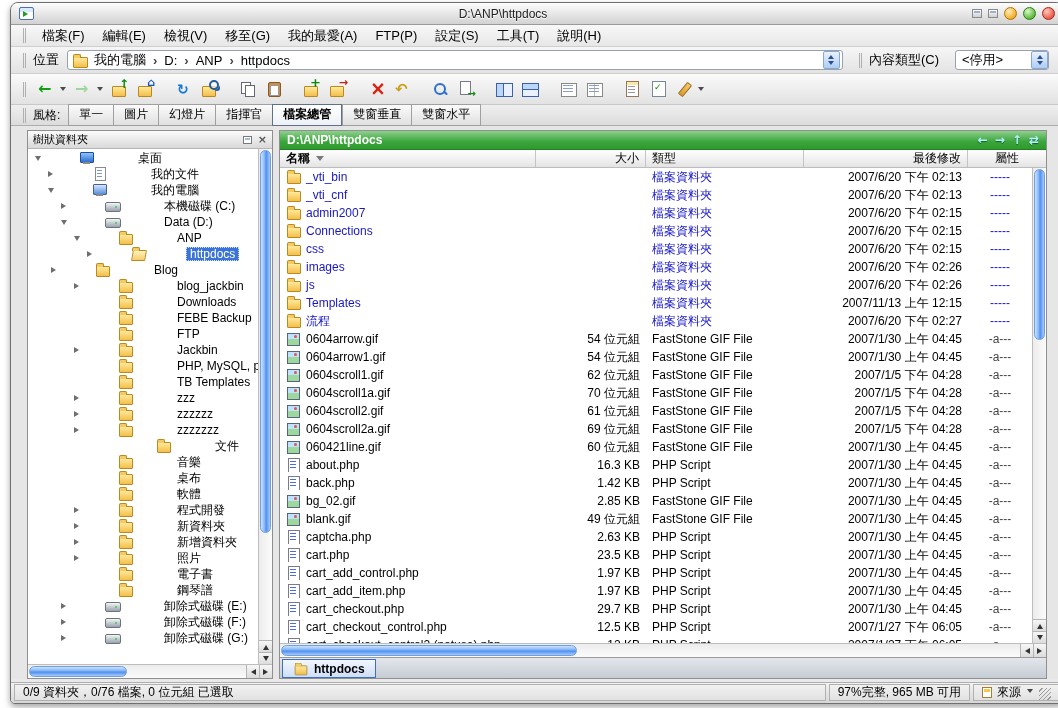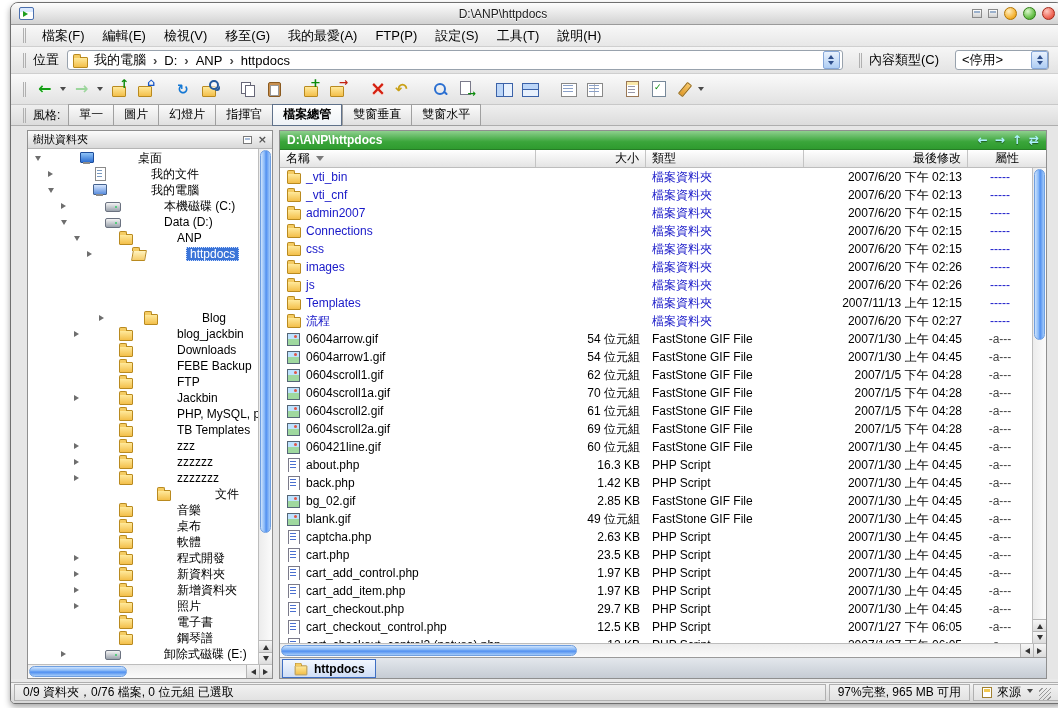--- a/index.html
+++ b/index.html
@@ -144,21 +144,21 @@
   .tlabel{padding:0 4px;border-radius:1px;}
   .trow.selected .tlabel{background:#3b74d8;color:#fff;outline:1px dotted #cfe0ff;outline-offset:-1px;}
   
   .fheader{height:19px;flex:none;display:flex;align-items:center;padding:0 7px;
     background:linear-gradient(#8ed08e,#3aa53a 60%,#2f9b2f);border-bottom:1px solid #267d26;color:#fff;font-weight:bold;font-size:12px;}
   .fheader .path{flex:1;white-space:nowrap;}
   .navi{color:#aef3ff;font:bold 12px/12px "DejaVu Sans",sans-serif;margin-left:7px;text-shadow:0 1px 1px rgba(0,0,0,.45);}
   .fcolhead{height:18px;flex:none;display:flex;font-size:12px;border-bottom:1px solid #bdbdbd;}
   .hc{border-right:1px solid #c4c4c4;padding:0 6px;display:flex;align-items:center;
     background:linear-gradient(#ffffff,#e4e4e4);white-space:nowrap;}
-  .w-name{width:256px;}
+  .w-name{width:256px;font-weight:bold;}
   .w-size{width:110px;justify-content:flex-end;}
   .w-type{width:158px;}
   .w-date{width:164px;justify-content:flex-end;}
   .w-attr{flex:1;justify-content:center;border-right:none;}
   .sort-down{width:0;height:0;border:4px solid transparent;border-top:5px solid #7a7a7a;margin:4px 0 0 6px;}
   .fbody{flex:1;display:flex;min-height:0;}
   .frows{flex:1;overflow:hidden;}
   .frow{height:18px;display:flex;align-items:center;font-size:12px;white-space:nowrap;}
   .frow .c{padding:0 6px;overflow:hidden;}
   .c.name{width:256px;display:flex;align-items:center;gap:4px;}
@@ -434,21 +434,21 @@
               <span class="ticon folder"></span>
               <span class="tlabel">ANP</span>
             </div>
 
             <div class="trow selected" style="padding-left: 56px;">
               <span class="tw right"></span>
               <span class="ticon folder-open"></span>
               <span class="tlabel">httpdocs</span>
             </div>
 
-            <div class="trow" style="padding-left: 68px; margin-top: 48px;">
+            <div class="trow" style="padding-left: 20px;">
               <span class="tw right"></span>
               <span class="ticon folder"></span>
               <span class="tlabel">Blog</span>
             </div>
 
             <div class="trow" style="padding-left: 43px;">
               <span class="tw right"></span>
               <span class="ticon folder"></span>
               <span class="tlabel">blog_jackbin</span>
             </div>

